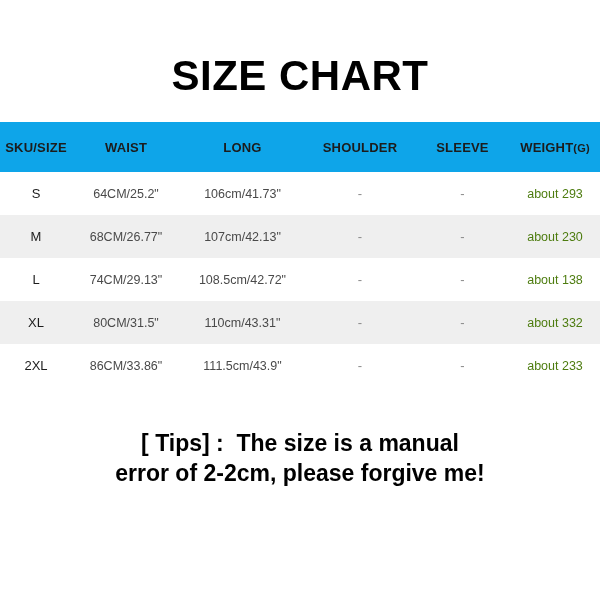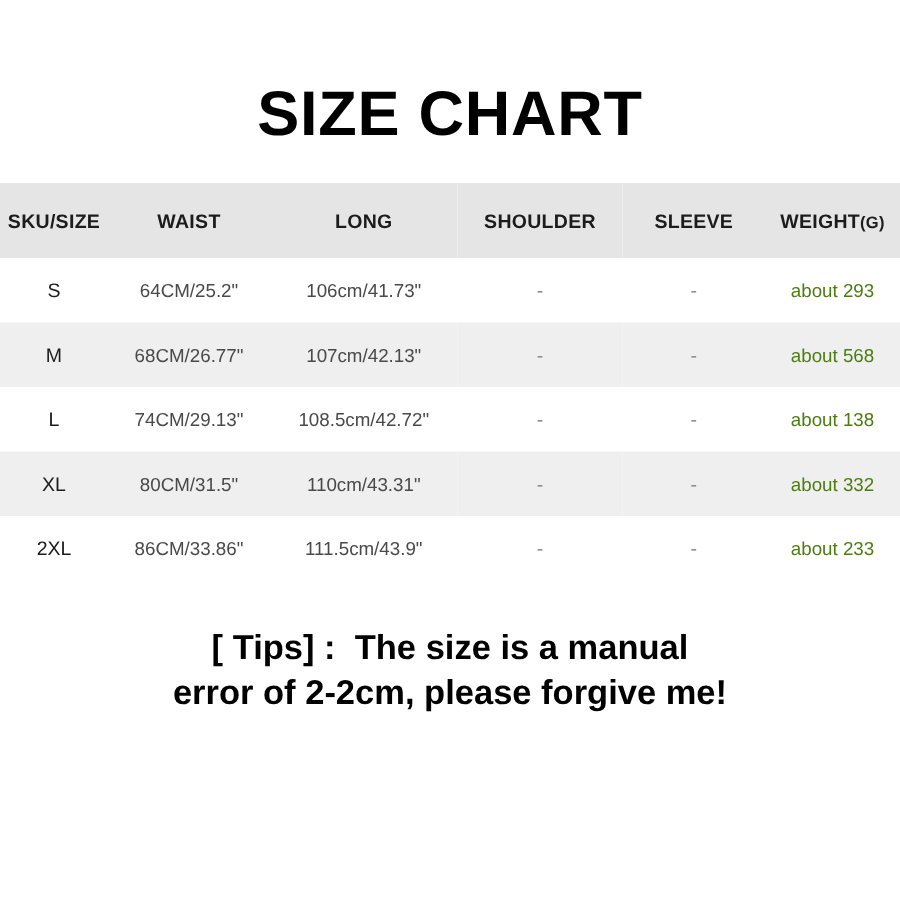--- a/index.html
+++ b/index.html
@@ -57,21 +57,21 @@
   #size-table th,
   #size-table td {
     padding: 0;
     margin: 0;
     text-align: center;
     vertical-align: middle;
     border: none;
   }
 
   thead tr {
-    background: #e5e5e5;
+    background: #0ea5e9;
   }
   thead th {
     height: 50px;
     font-family: "Liberation Sans", sans-serif;
     font-weight: bold;
     font-size: 13px;
     letter-spacing: 0.2px;
     color: #1c1c1c;
     white-space: nowrap;
   }
@@ -101,21 +101,21 @@
     color: #8a8a8a;
     font-size: 13px;
   }
   tbody td.weight-cell {
     color: #4d7c0f;
   }
 
   
   #tips {
     position: absolute;
-    top: 416px;
+    top: 428px;
     left: 0;
     width: 600px;
     text-align: center;
     font-family: "Liberation Sans", sans-serif;
     font-weight: bold;
     font-size: 23px;
     line-height: 30px;
     color: #000000;
   }
   #tips .tips-line {
@@ -169,21 +169,21 @@
         <td class="dash-cell">-</td>
         <td class="dash-cell">-</td>
         <td class="weight-cell">about 293</td>
       </tr>
       <tr class="row-shade">
         <td class="sku-cell">M</td>
         <td>68CM/26.77"</td>
         <td>107cm/42.13"</td>
         <td class="dash-cell">-</td>
         <td class="dash-cell">-</td>
-        <td class="weight-cell">about 568</td>
+        <td class="weight-cell">about 230</td>
       </tr>
       <tr class="row-light">
         <td class="sku-cell">L</td>
         <td>74CM/29.13"</td>
         <td>108.5cm/42.72"</td>
         <td class="dash-cell">-</td>
         <td class="dash-cell">-</td>
         <td class="weight-cell">about 138</td>
       </tr>
       <tr class="row-shade">

